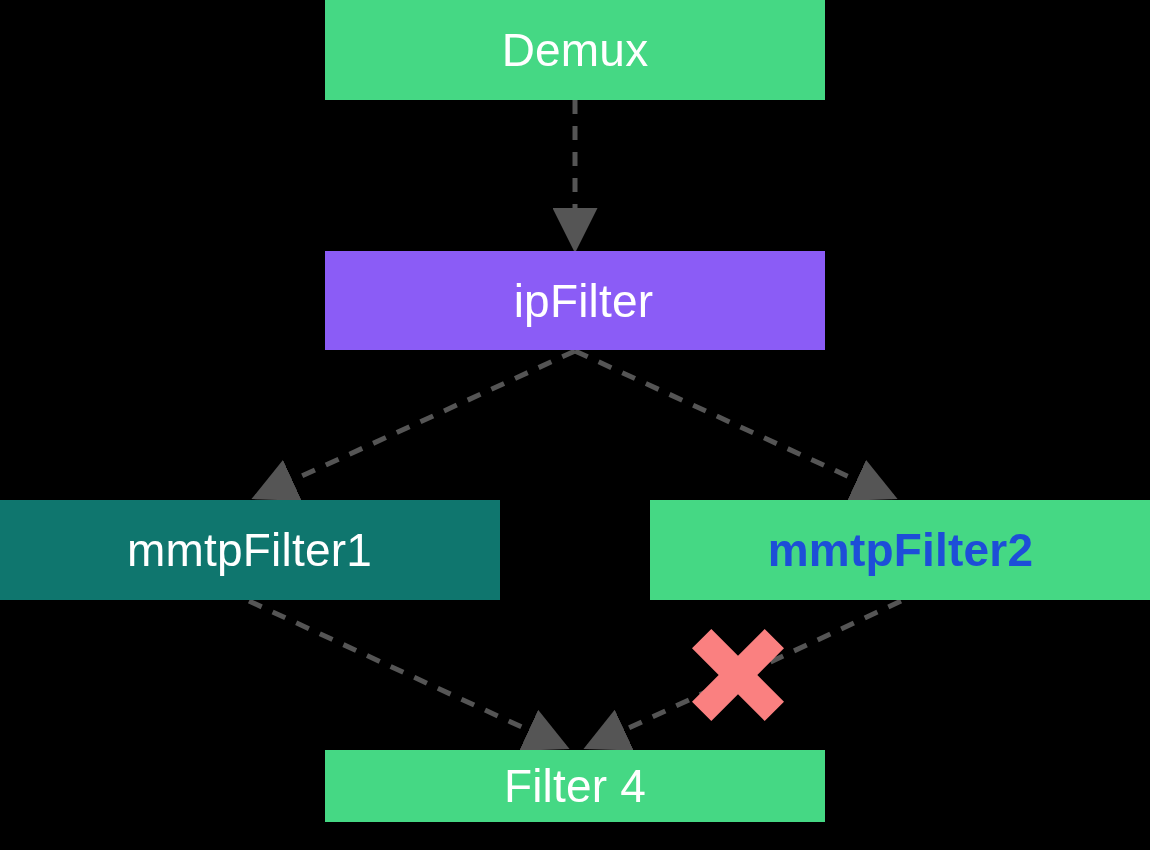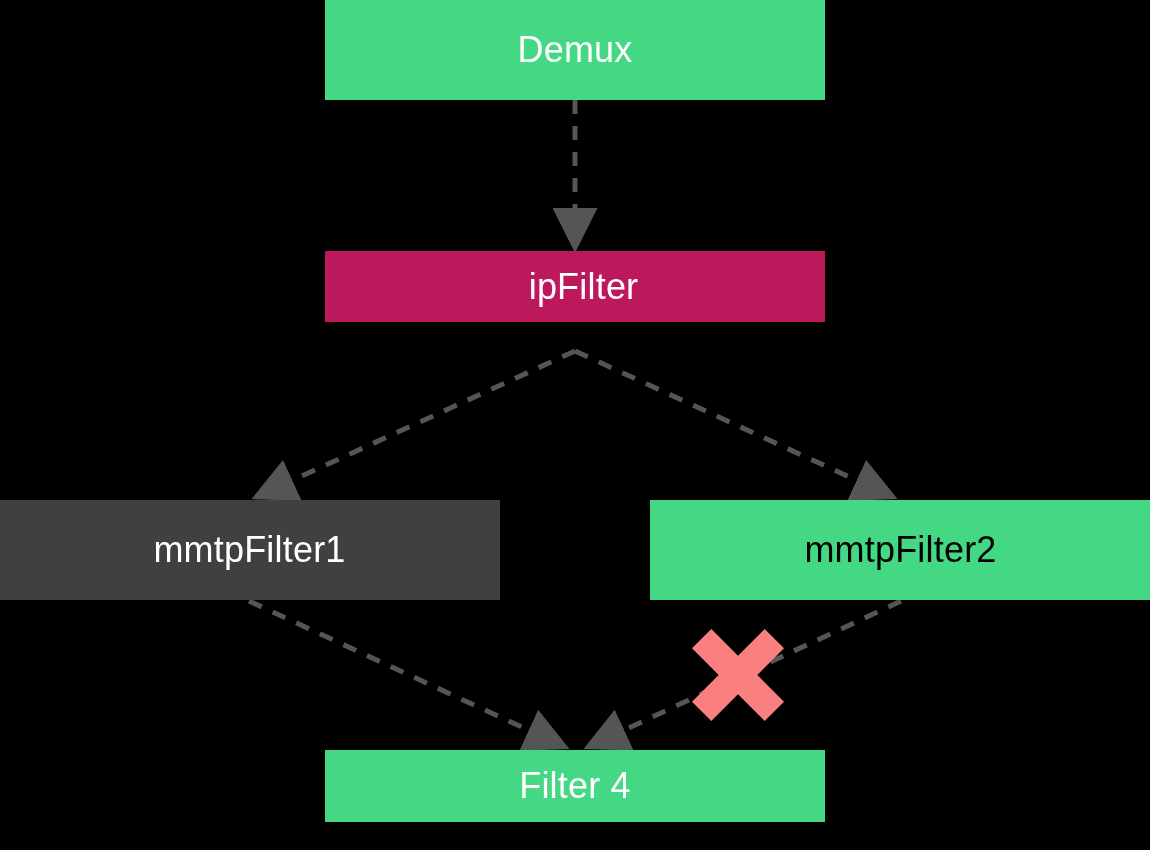--- a/index.html
+++ b/index.html
@@ -18,21 +18,21 @@
   .node {
     position: absolute;
     background: #45D884;
     display: flex;
     align-items: center;
     justify-content: center;
     box-sizing: border-box;
   }
   .node-label {
     color: #ffffff;
-    font-size: 36px;
+    font-size: 46px;
     font-weight: 400;
     line-height: 1;
     letter-spacing: 0.2px;
     white-space: nowrap;
     font-family: "Liberation Sans", "DejaVu Sans", sans-serif;
   }
   #edges {
     position: absolute;
     left: 0;
     top: 0;
@@ -62,30 +62,30 @@
         <line x1="575" y1="351" x2="893" y2="497" stroke="#555555" stroke-width="5" stroke-dasharray="14 12" marker-end="url(#arrowhead)"></line>
         <line x1="249" y1="601" x2="565" y2="747" stroke="#555555" stroke-width="5" stroke-dasharray="14 12" marker-end="url(#arrowhead)"></line>
         <line x1="901" y1="601" x2="588" y2="747" stroke="#555555" stroke-width="5" stroke-dasharray="14 12" marker-end="url(#arrowhead)"></line>
       </g>
   </svg>
 
   <div class="node" style="left: 325px; top: 0px; width: 500px; height: 100px; background: rgb(69, 216, 132);">
     <span class="node-label" style="color: rgb(255, 255, 255);">Demux</span>
   </div>
 
-  <div class="node" style="left: 325px; top: 251px; width: 500px; height: 71px; background: #be185d; padding-left: 17px;">
+  <div class="node" style="left: 325px; top: 251px; width: 500px; height: 99px; background: #8b5cf6; padding-left: 17px;">
     <span class="node-label" style="color: rgb(255, 255, 255);">ipFilter</span>
   </div>
 
-  <div class="node" style="left: -1px; top: 500px; width: 501px; height: 100px; background: #404040;">
+  <div class="node" style="left: -1px; top: 500px; width: 501px; height: 100px; background: #0f766e;">
     <span class="node-label" style="color: rgb(255, 255, 255);">mmtpFilter1</span>
   </div>
 
   <div class="node" style="left: 650px; top: 500px; width: 501px; height: 100px; background: rgb(69, 216, 132);">
-    <span class="node-label" style="color: #000000;">mmtpFilter2</span>
+    <span class="node-label" style="color: #1d4ed8; font-weight: bold;">mmtpFilter2</span>
   </div>
 
   <div class="node" style="left: 325px; top: 750px; width: 500px; height: 72px; background: rgb(69, 216, 132);">
     <span class="node-label" style="color: rgb(255, 255, 255);">Filter 4</span>
   </div>
 
   <svg class="cross-mark" id="cross-icon" xmlns="http://www.w3.org/2000/svg" width="92" height="92" viewBox="0 0 100 100" style="left: 692px; top: 629px;">
       <polygon points="0,21 21,0 50,29 79,0 100,21 71,50 100,79 79,100 50,71 21,100 0,79 29,50" fill="#FA8080"></polygon>
     </svg>
 

